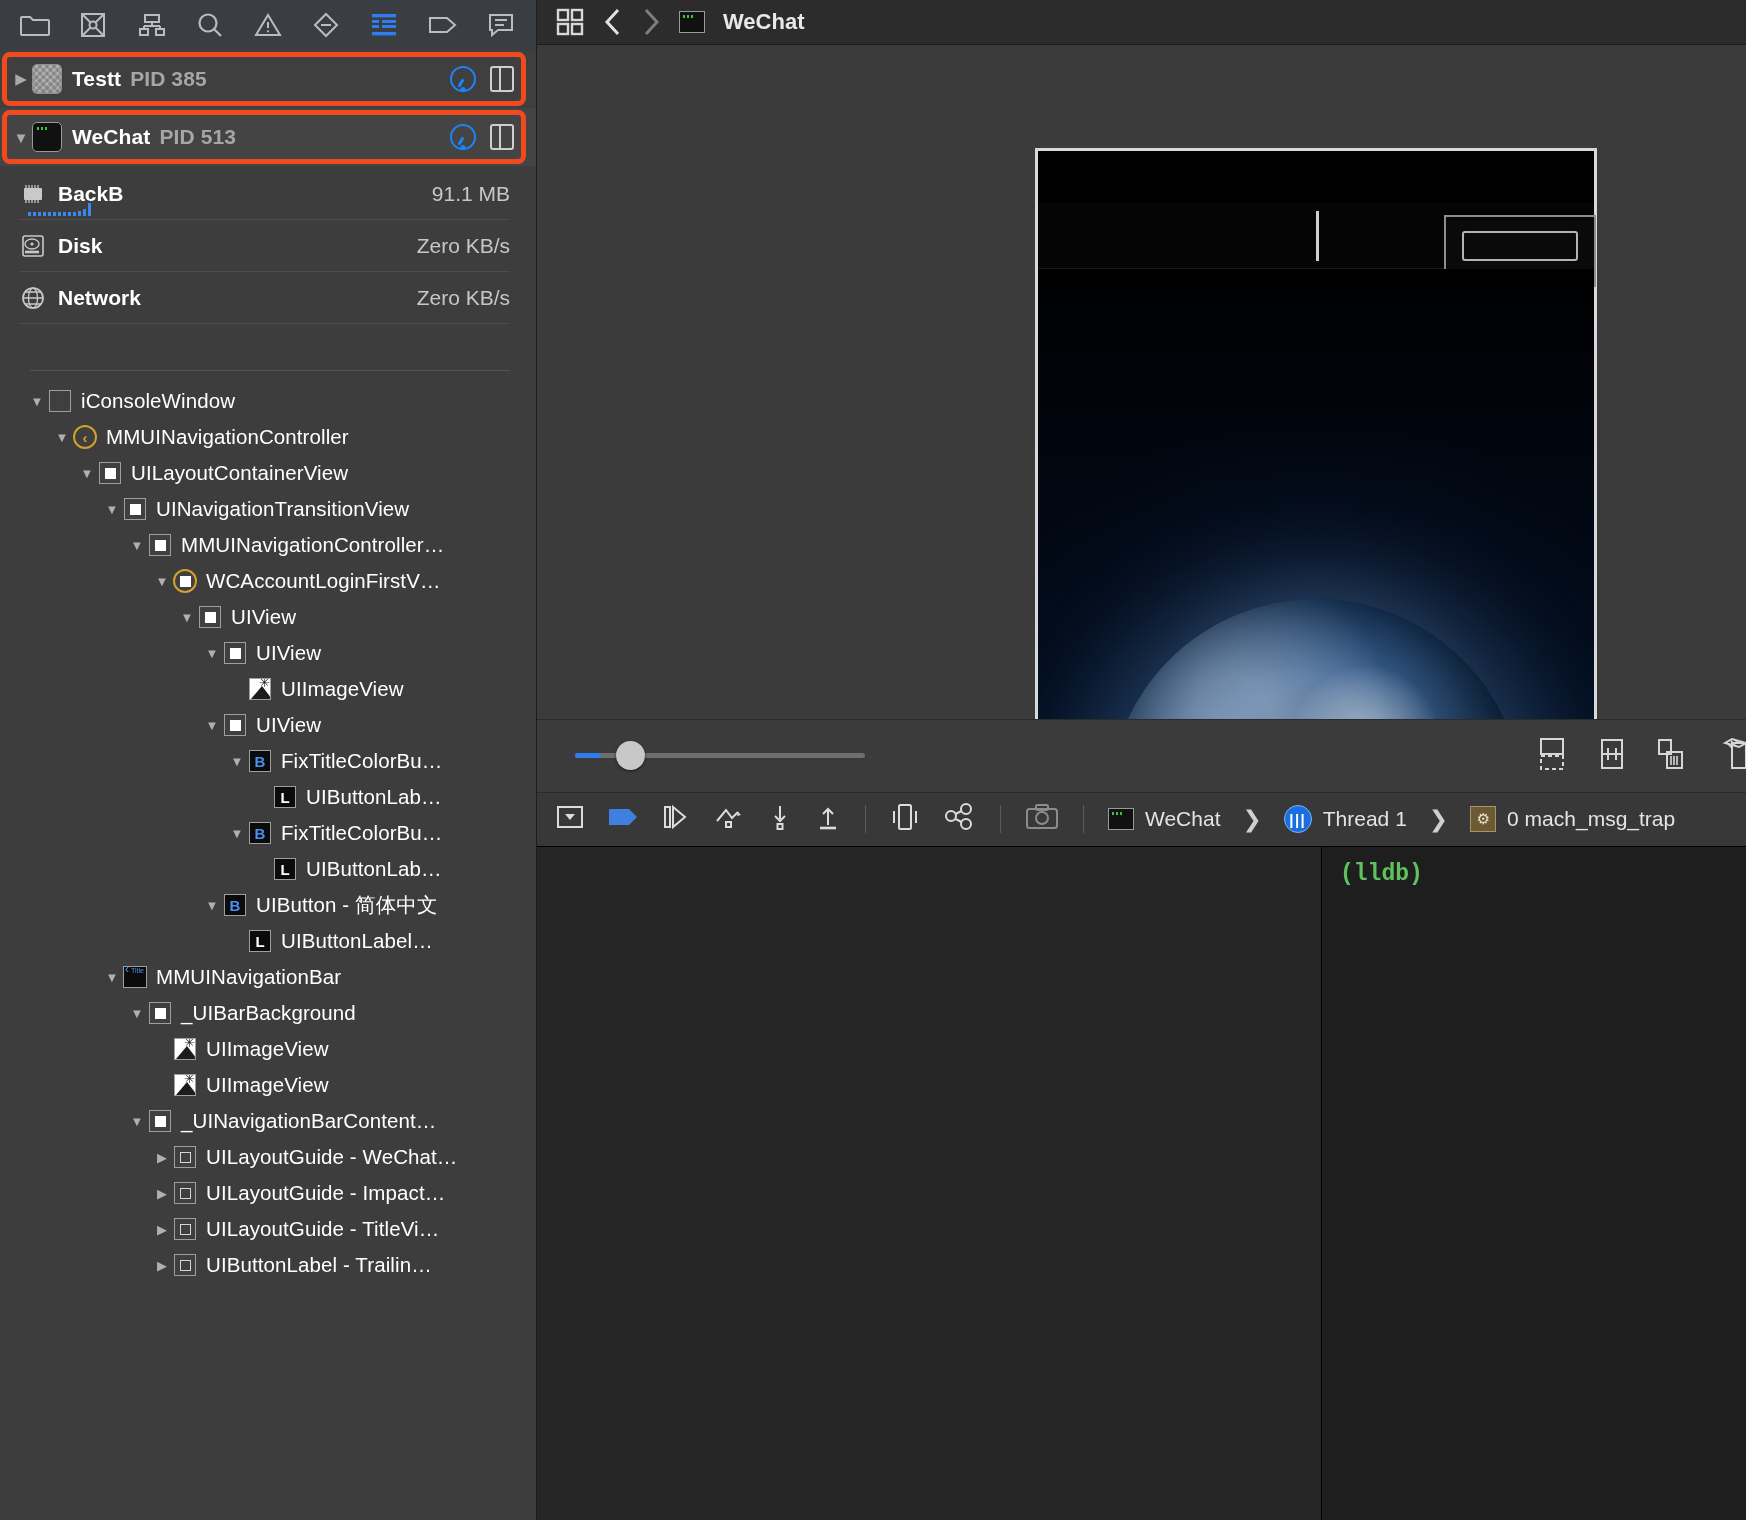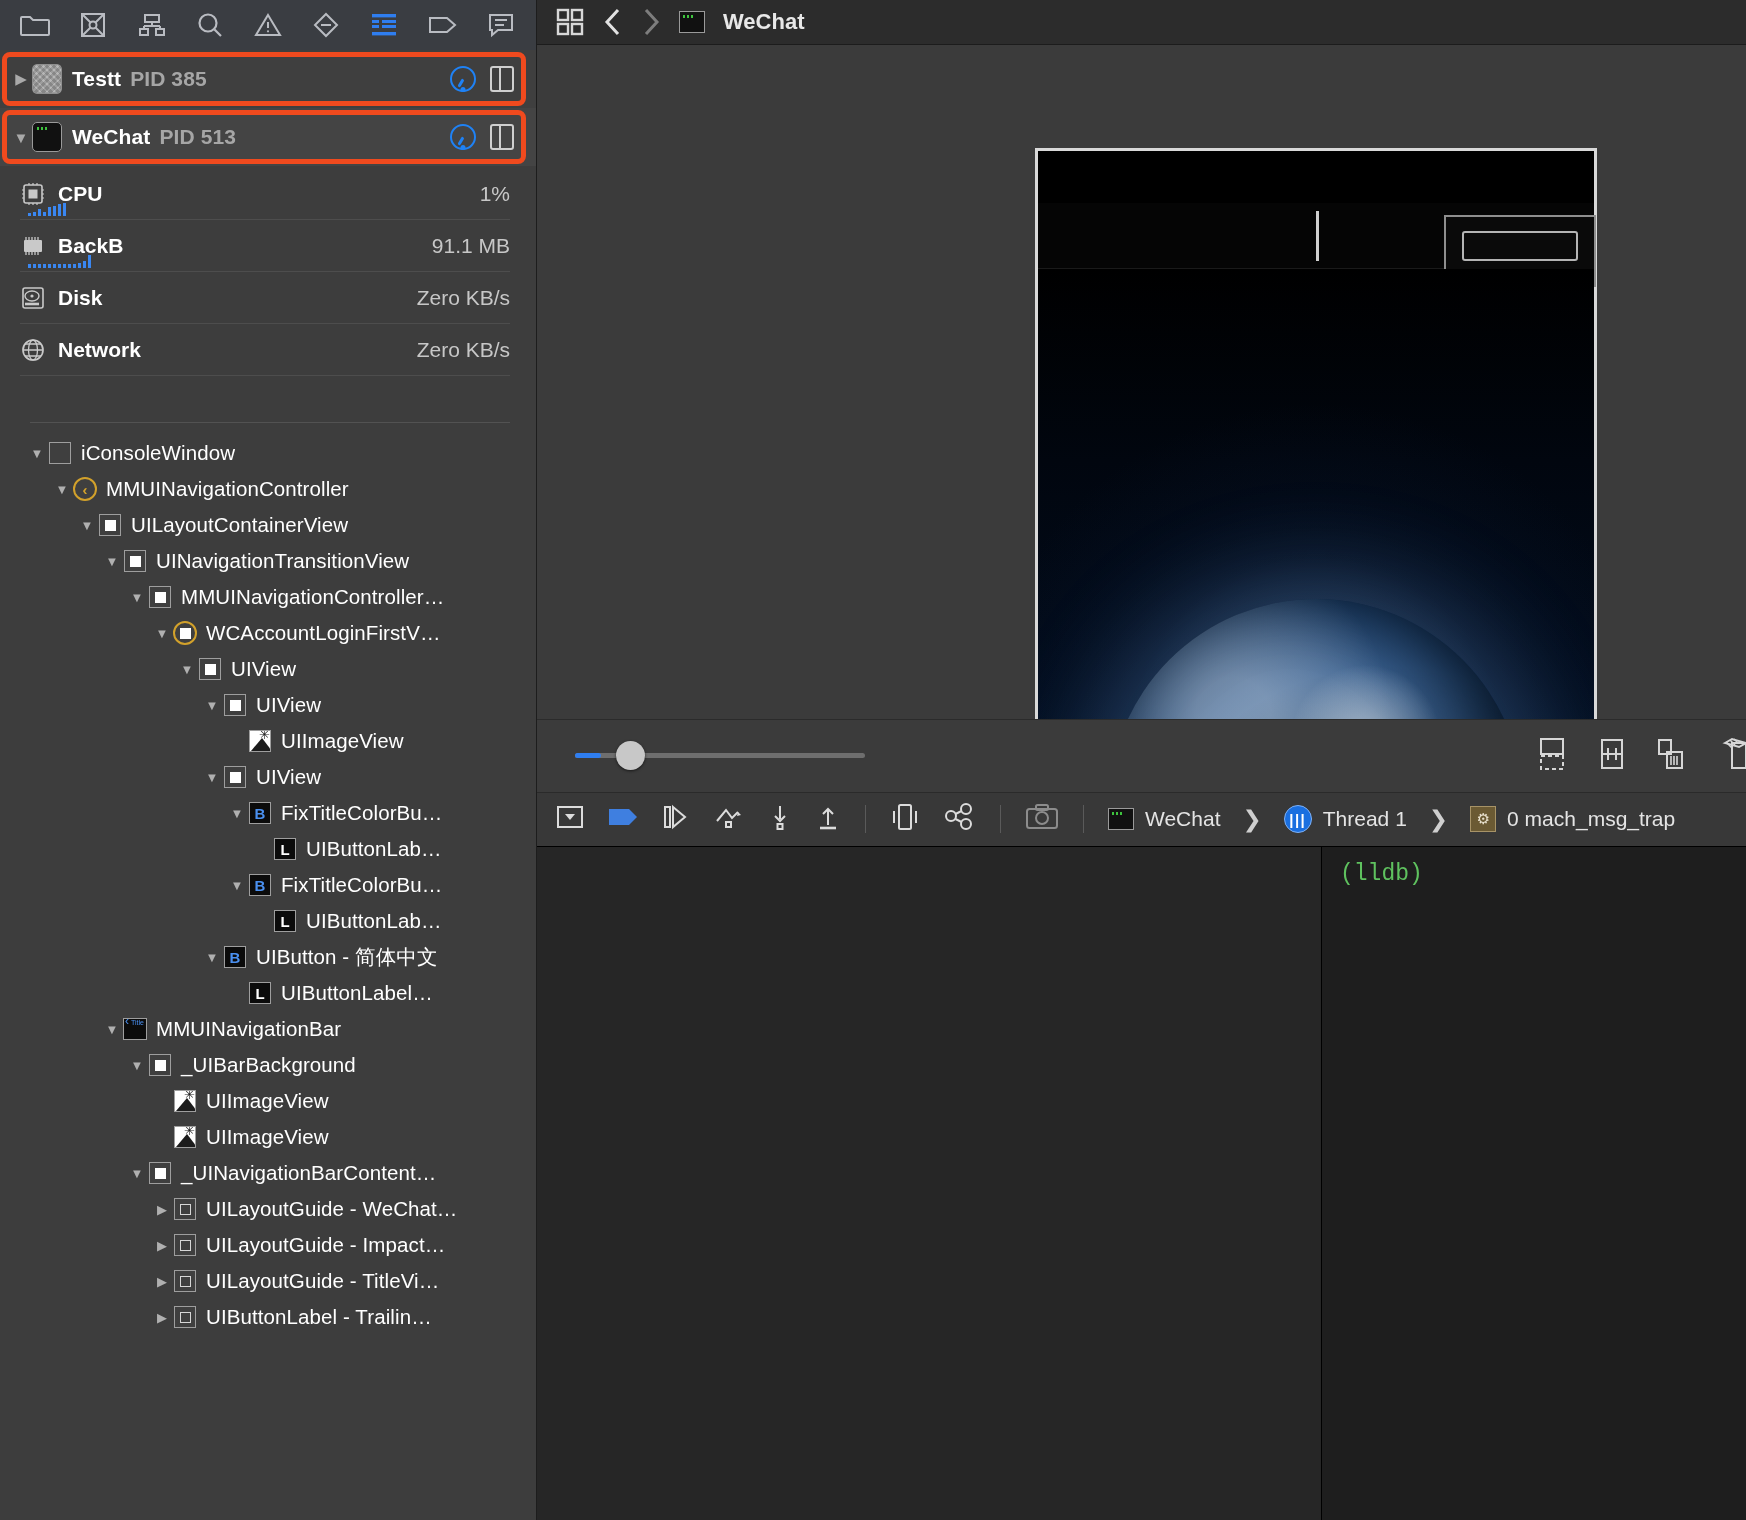--- a/index.html
+++ b/index.html
@@ -163,21 +163,21 @@
   .thread-icon { width:28px; height:28px; border-radius:50%; background:#1a6fe0;
                  border:1.5px solid #7fb1f5; display:flex; align-items:center; justify-content:center;
                  letter-spacing:1.5px; color:#fff; font-size:15px; font-weight:bold; }
   .frame-icon { width:26px; height:26px; background:#6b5a33; border:1.4px solid #a79367;
                 display:flex; align-items:center; justify-content:center; font-size:15px; color:#e8e0cd; }
 
   
   .console-area { flex:1; display:flex; background:#1e1e1e; border-top:1px solid #000; }
   .console-left { width:785px; background:#262626; border-right:1px solid #000; }
   .console-right { flex:1; background:#1e1e1e; padding:14px 0 0 18px; }
-  .lldb { color:#5fc25f; font-size:23px; font-family:"Liberation Mono", monospace; font-weight:normal; }
+  .lldb { color:#5fc25f; font-size:23px; font-family:"Liberation Mono", monospace; font-weight:bold; }
 </style>
 </head>
 <body>
 
 <div id="root">
 
   <div id="left">
 
     <div class="nav-toolbar">
       <div class="nav-tool">
@@ -262,41 +262,20 @@
       <div class="proc-pid">PID 513</div>
       <div class="proc-actions">
         <div class="gauge-btn"></div>
         <div class="split-btn"></div>
       </div>
     </div>
 
     <div class="metrics">
       <div class="metric">
         <div class="m-icon">
-          <svg width="24" height="24" viewBox="0 0 24 24">
-              <rect x="3" y="3" width="18" height="18" rx="2" fill="none" stroke="#c9c9c9" stroke-width="1.6"></rect>
-              <rect x="7.5" y="7.5" width="9" height="9" fill="#c9c9c9"></rect>
-              <path d="M8 1v2M12 1v2M16 1v2M8 21v2M12 21v2M16 21v2M1 8h2M1 12h2M1 16h2M21 8h2M21 12h2M21 16h2" stroke="#c9c9c9" stroke-width="1.2"></path>
-            </svg>
-        </div>
-        <div class="m-label">CPU</div>
-        <div class="m-value">1%</div>
-        <div class="spark">
-          <i style="height:3px"></i>
-            <i style="height:4px"></i>
-            <i style="height:7px"></i>
-            <i style="height:4px"></i>
-            <i style="height:9px"></i>
-            <i style="height:10px"></i>
-            <i style="height:12px"></i>
-            <i style="height:13px"></i>
-        </div>
-      </div>
-      <div class="metric">
-        <div class="m-icon">
           <svg width="24" height="22" viewBox="0 0 24 22">
               <rect x="3" y="5" width="18" height="12" rx="1" fill="#c9c9c9"></rect>
               <path d="M5 5V2M8 5V2M11 5V2M14 5V2M17 5V2M5 17v3M8 17v3M11 17v3M14 17v3M17 17v3" stroke="#c9c9c9" stroke-width="1.3"></path>
             </svg>
         </div>
         <div class="m-label">BackB</div>
         <div class="m-value">91.1 MB</div>
         <div class="spark">
           <i style="height:4px"></i>
             <i style="height:4px"></i>

